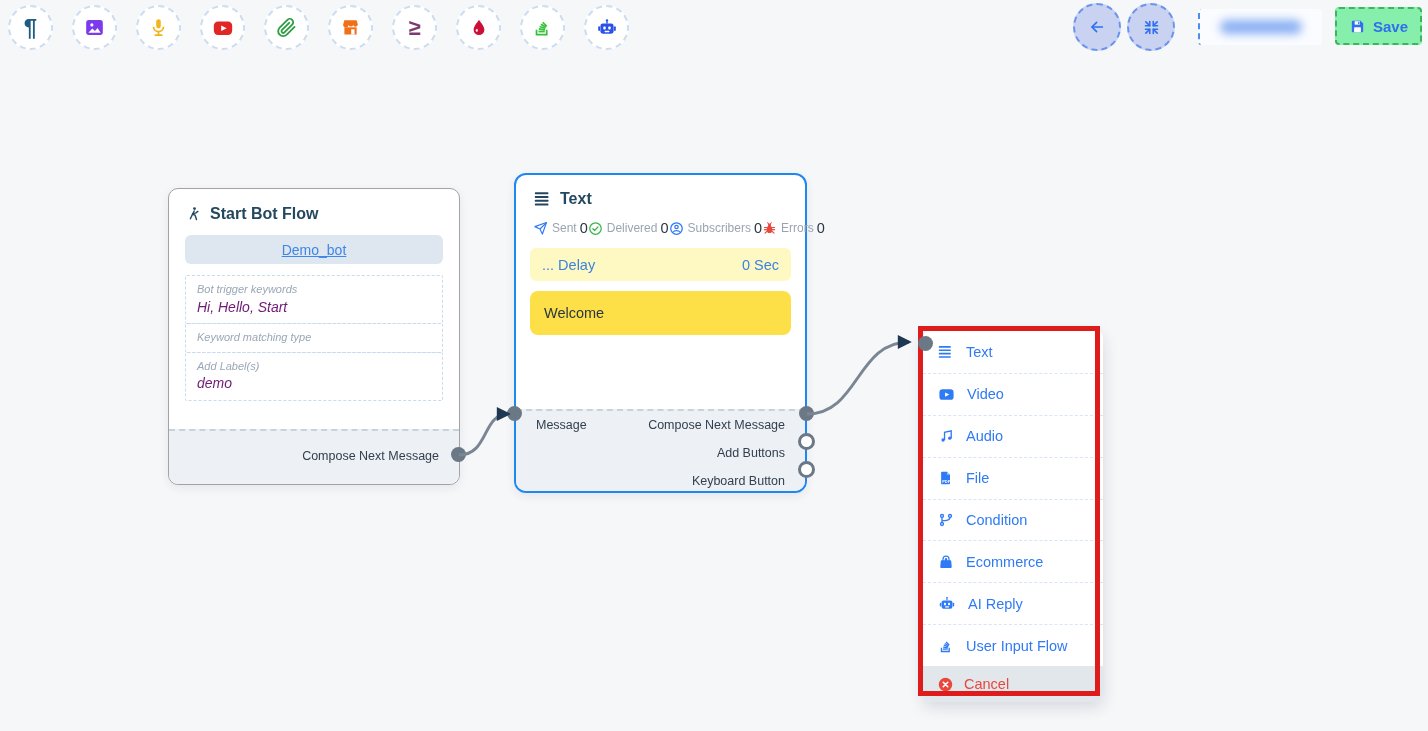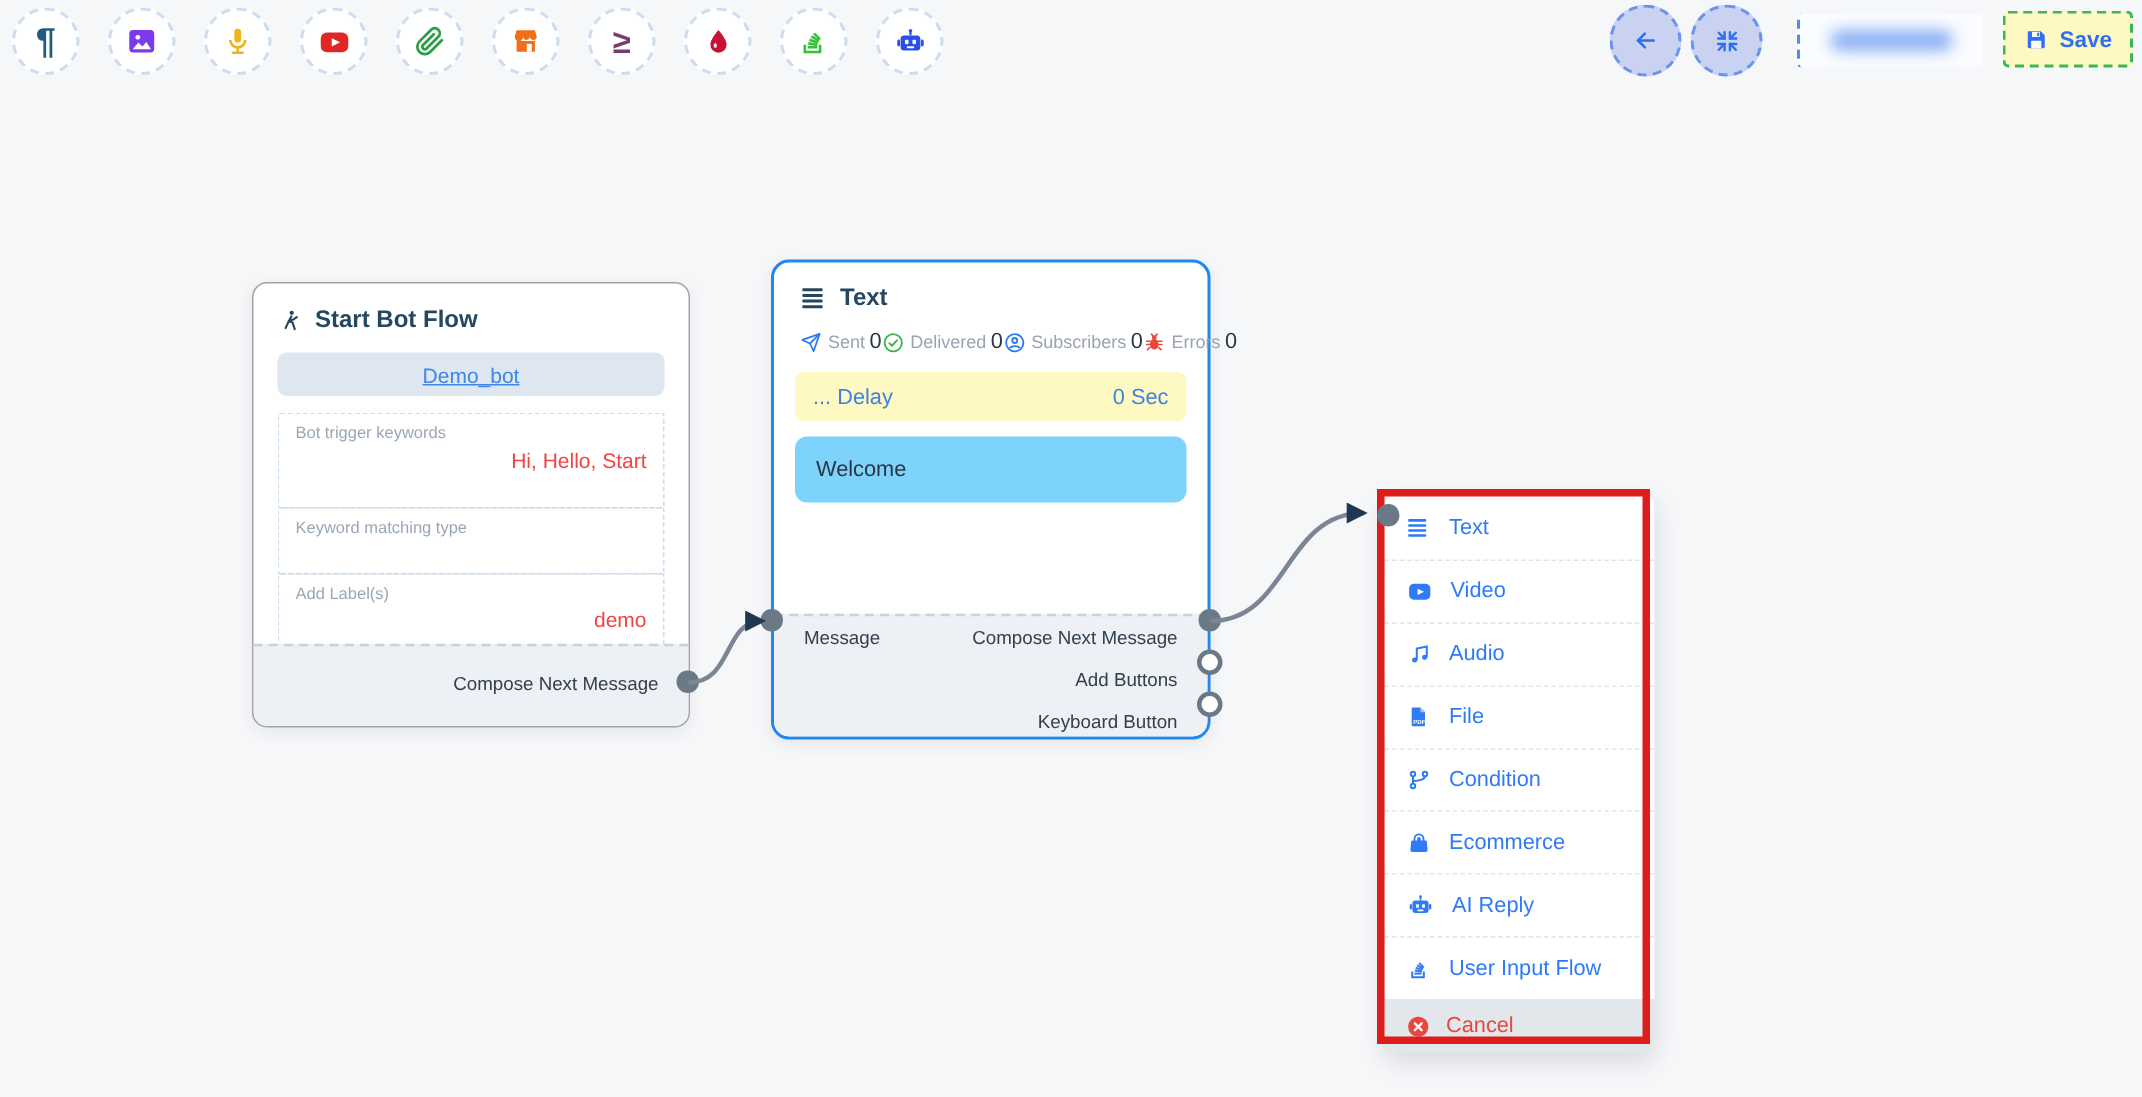--- a/index.html
+++ b/index.html
@@ -30,62 +30,62 @@
   .btn-fit  { left:-298px; top:3px; }
   .name-btn {
     position:absolute; left:-227px; top:9px; width:124px; height:36px;
     background:#fafcff; border-left:2px dashed #4c8df0; border-radius:3px;
     display:flex; align-items:center; justify-content:center; cursor:pointer;
   }
   .blur-blob { width:82px; height:14px; background:#6f9df0; border-radius:8px;
     filter:blur(5px); opacity:.8; }
   .save-btn {
     position:absolute; left:-90px; top:7px; width:87px; height:38px;
-    background:#fef9c3; border:2px dashed #3cb55c; border-radius:4px;
+    background:#86efac; border:2px dashed #3cb55c; border-radius:4px;
     display:flex; align-items:center; justify-content:center; gap:7px;
     color:#2f6ff0; font-size:15px; font-weight:bold; cursor:pointer;
   }
 
   
   .canvas { position:absolute; inset:0; z-index:0; }
   .wires { position:absolute; inset:0; z-index:2; pointer-events:none; }
 
   
   .node { position:absolute; background:#fff; border-radius:10px; z-index:1;
     box-shadow:0 3px 10px rgba(25,39,62,.08); }
   .node-head { display:flex; align-items:center; gap:8px; padding:16px 16px 8px; }
   .node-title { font-size:16px; font-weight:bold; color:#24485f; }
 
   
   .start-node { left:168px; top:188px; width:292px; height:297px; border:1px solid #a3a3a3; }
   .bot-pill { margin:4px 16px 12px; height:29px; background:#dee7ef; border-radius:6px;
     display:flex; align-items:center; justify-content:center;
     color:#3e86e8; font-size:14px; cursor:pointer;text-decoration:underline; }
   .fields { margin:0 16px; }
-  .field { border:1px dashed #c6dcf0; border-radius:2px; padding:5px 11px 21px; margin-top:-1px; cursor:pointer; }
+  .field { border:1px dashed #c6dcf0; border-radius:2px; padding:5px 11px 6px; margin-top:-1px; cursor:pointer;font-style:italic; }
   .f-label { font-size:11px; color:#9aa7b6; line-height:1.5; }
-  .f-value { font-size:14px; color:#ef4444; line-height:1.4;text-align:right; }
+  .f-value { font-size:14px; color:#701a75; line-height:1.4; }
   .node-footer {
     position:absolute; left:0; right:0; bottom:0; background:#edf0f4;
     border-top:2px dashed #c9d2dc; border-radius:0 0 10px 10px;
   }
   .start-node .node-footer { height:55px; }
   .start-node .footer-out { line-height:51px; text-align:right; padding-right:20px;
     font-size:12.5px; color:#33404e; }
 
   
   .text-node { left:514px; top:173px; width:293px; height:320px; border:2px solid #1e87f0; border-radius:12px; }
   .stats { display:flex; justify-content:space-between; margin:6px 17px 0; }
   .stat { display:flex; flex-direction:row; align-items:center; gap:3px; }
   .stat-top { display:flex; align-items:center; gap:4px; font-size:12px; color:#9aa4b1; }
   .stat-val { font-size:14.5px; color:#2b3642; }
   .delay-row { margin:12px 14px 0; height:33px; background:#fef9c3; border-radius:6px;
     display:flex; align-items:center; justify-content:space-between; padding:0 12px;
     color:#3c82e0; font-size:14.5px; cursor:pointer; }
-  .msg-row { margin:10px 14px 0; height:44px; background:#7dd3fc; border-radius:8px;
+  .msg-row { margin:10px 14px 0; height:44px; background:#fde047; border-radius:8px;
     display:flex; align-items:center; padding:0 14px; font-size:14.5px; color:#2b3642; cursor:pointer; }
   .text-node .node-footer { height:82px; }
   .in-label { position:absolute; left:20px; top:0; height:28px; line-height:28px;
     font-size:12.5px; color:#33404e; }
   .out-row { height:28px; line-height:28px; text-align:right; padding-right:20px;
     font-size:12.5px; color:#33404e; }
 
   
   .dot { position:absolute; width:15px; height:15px; border-radius:50%; background:#6b7885; z-index:4; cursor:crosshair; }
   .dot-hollow { position:absolute; width:17px; height:17px; border-radius:50%;

